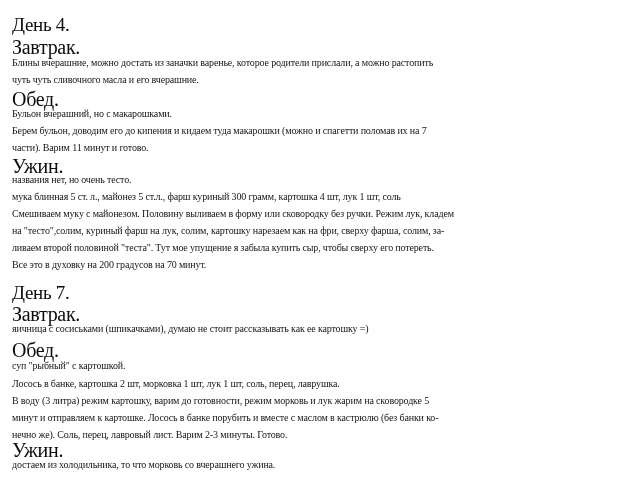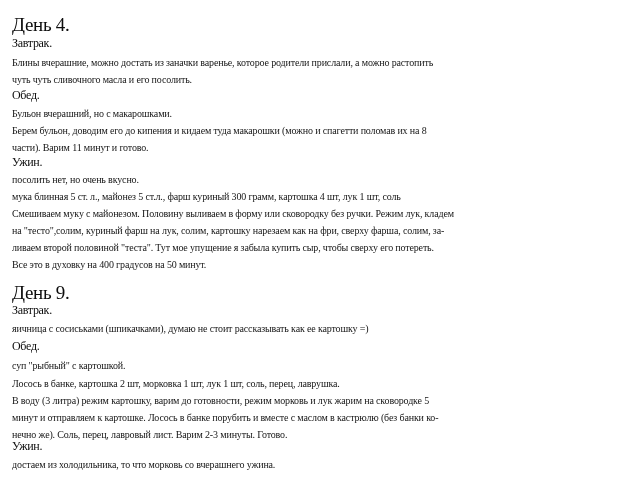--- a/index.html
+++ b/index.html
@@ -4,47 +4,47 @@
 <style>
   html, body { margin: 0; padding: 0; }
   body {
     width: 640px; height: 478px; background: #ffffff; overflow: hidden;
     font-family: "Liberation Serif", "DejaVu Serif", serif; color: #111;
     position: relative;
   }
   .page { position: absolute; left: 8px; top: 0; width: 628px; }
   .line { position: absolute; left: 4px; white-space: nowrap; }
   .day { font-size: 19px; font-weight: normal; letter-spacing: -0.3px; color: #0d0d0d; }
-  .meal { font-size: 12px; letter-spacing: -0.3px; color: #0d0d0d; }
+  .meal { font-size: 20px; letter-spacing: -0.3px; color: #0d0d0d; }
   .txt { font-size: 10px; letter-spacing: -0.15px; color: #151515; }
 </style>
 </head>
 <body>
 
 <div class="page">
 
   <div class="line day" style="top:14px">День 4.</div>
   <div class="line meal" style="top:36px">Завтрак.</div>
   <div class="line txt" style="top:57px">Блины вчерашние, можно достать из заначки варенье, которое родители прислали, а можно растопить</div>
-  <div class="line txt" style="top:74px">чуть чуть сливочного масла и его посолить.</div>
+  <div class="line txt" style="top:74px">чуть чуть сливочного масла и его вчерашние.</div>
 
   <div class="line meal" style="top:88px">Обед.</div>
   <div class="line txt" style="top:108px">Бульон вчерашний, но с макарошками.</div>
-  <div class="line txt" style="top:125px">Берем бульон, доводим его до кипения и кидаем туда макарошки (можно и спагетти поломав их на 8</div>
+  <div class="line txt" style="top:125px">Берем бульон, доводим его до кипения и кидаем туда макарошки (можно и спагетти поломав их на 7</div>
   <div class="line txt" style="top:142px">части). Варим 11 минут и готово.</div>
 
   <div class="line meal" style="top:155px">Ужин.</div>
-  <div class="line txt" style="top:174px">посолить нет, но очень вкусно.</div>
+  <div class="line txt" style="top:174px">названия нет, но очень тесто.</div>
   <div class="line txt" style="top:191px">мука блинная 5 ст. л., майонез 5 ст.л., фарш куриный 300 грамм, картошка 4 шт, лук 1 шт, соль</div>
   <div class="line txt" style="top:208px">Смешиваем муку с майонезом. Половину выливаем в форму или сковородку без ручки. Режим лук, кладем</div>
   <div class="line txt" style="top:225px">на "тесто",солим, куриный фарш на лук, солим, картошку нарезаем как на фри, сверху фарша, солим, за-</div>
   <div class="line txt" style="top:242px">ливаем второй половиной "теста". Тут мое упущение я забыла купить сыр, чтобы сверху его потереть.</div>
-  <div class="line txt" style="top:259px">Все это в духовку на 400 градусов на 50 минут.</div>
+  <div class="line txt" style="top:259px">Все это в духовку на 200 градусов на 70 минут.</div>
 
-  <div class="line day" style="top:282px">День 9.</div>
+  <div class="line day" style="top:282px">День 7.</div>
   <div class="line meal" style="top:303px">Завтрак.</div>
   <div class="line txt" style="top:323px">яичница с сосиськами (шпикачками), думаю не стоит рассказывать как ее картошку =)</div>
 
   <div class="line meal" style="top:339px">Обед.</div>
   <div class="line txt" style="top:360px">суп "рыбный" с картошкой.</div>
   <div class="line txt" style="top:378px">Лосось в банке, картошка 2 шт, морковка 1 шт, лук 1 шт, соль, перец, лаврушка.</div>
   <div class="line txt" style="top:395px">В воду (3 литра) режим картошку, варим до готовности, режим морковь и лук жарим на сковородке 5</div>
   <div class="line txt" style="top:412px">минут и отправляем к картошке. Лосось в банке порубить и вместе с маслом в кастрюлю (без банки ко-</div>
   <div class="line txt" style="top:429px">нечно же). Соль, перец, лавровый лист. Варим 2-3 минуты. Готово.</div>
 

